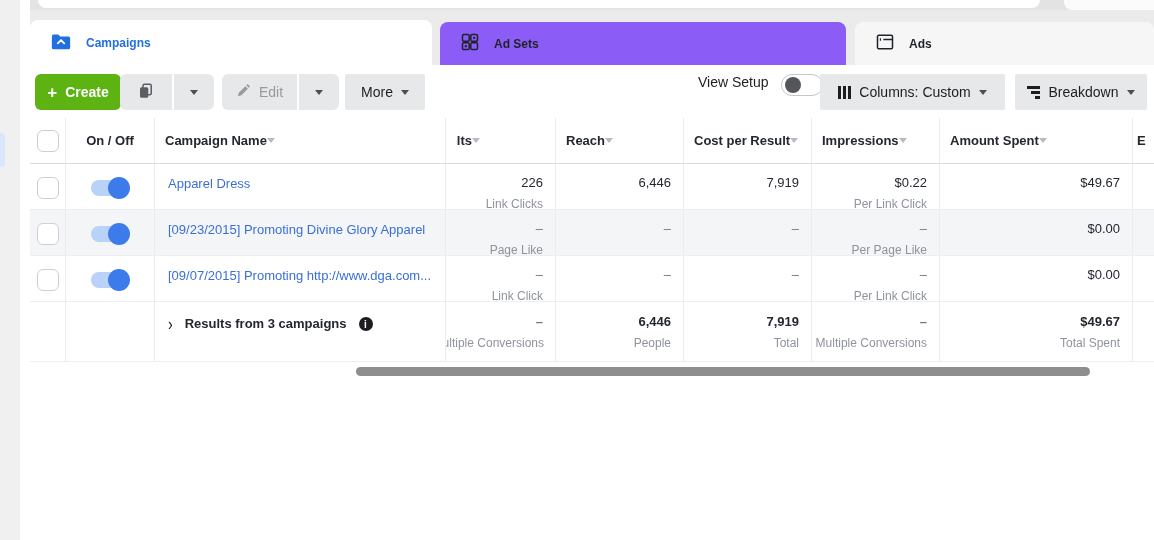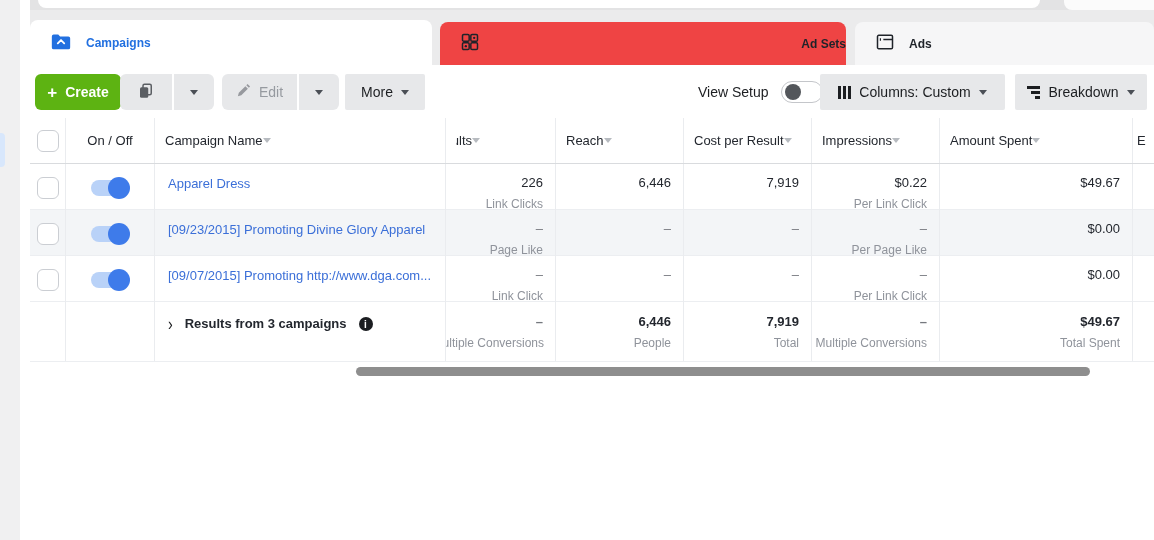--- a/index.html
+++ b/index.html
@@ -11,58 +11,58 @@
   .band-darker { position:absolute; left:0; top:0; width:1154px; height:10px; background:#e3e3e4; }
   .topbar-remnant { position:absolute; left:38px; top:0; width:1002px; height:8px; background:#fff; border-radius:0 0 8px 8px; }
   .topbar-remnant-right { position:absolute; left:1064px; top:0; width:90px; height:10px; background:#fbfbfb; border-radius:0 0 0 8px; }
   .left-gutter { position:absolute; left:0; top:0; width:20px; height:540px; background:#f0f0f1; }
   .left-strip { position:absolute; left:20px; top:0; width:10px; height:540px; background:#fff; }
   .nav-highlight { position:absolute; left:0; top:133px; width:5px; height:34px; background:#d8e7fc; border-radius:0 4px 4px 0; }
 
   
   .tab { position:absolute; display:flex; align-items:center; gap:14px; padding-left:20px; border-radius:8px 8px 0 0; font-size:12px; font-weight:bold; }
   .tab-campaigns { left:30px; top:20px; width:402px; height:45px; background:#fff; color:#2270e0; z-index:3; }
-  .tab-adsets { left:440px; top:22px; width:406px; height:43px; background:#ef4444; color:#1f2329;justify-content:space-between; }
+  .tab-adsets { left:440px; top:22px; width:406px; height:43px; background:#8b5cf6; color:#1f2329; }
   .tab-ads { left:855px; top:22px; width:299px; height:43px; background:#f6f6f7; color:#1f2329; }
   .tab svg { flex:0 0 auto; }
 
   
   .panel { position:absolute; left:20px; top:65px; width:1134px; height:475px; background:#fff; z-index:2; }
 
   
   .btn { position:absolute; top:9px; height:36px; display:flex; align-items:center; justify-content:center; gap:8px; font-size:14px; cursor:pointer; }
   .btn-green { left:15px; width:86px; background:#5db312; color:#fff; border-radius:6px; font-weight:bold; }
   .btn-green .plus { font-size:17px; font-weight:bold; line-height:1; }
   .btn-gray { background:#e7e8ea; color:#1c1e21; }
   .seg-l { border-radius:6px 0 0 6px; }
   .seg-r { border-radius:0 6px 6px 0; }
   .seg-solo { border-radius:2px; }
   .b-copy { left:100px; width:52px; }
   .b-copy-arrow { left:154px; width:40px; }
   .b-edit { left:202px; width:75px; color:#969aa0; }
   .b-edit-arrow { left:279px; width:40px; }
   .b-more { left:325px; width:80px; }
   .caret { width:0; height:0; border-left:4px solid transparent; border-right:4px solid transparent; border-top:5px solid #4b4f56; display:inline-block; }
-  .view-setup { position:absolute; left:678px; top:9px; height:36px; display:flex; align-items:center; gap:12px; font-size:14px; color:#1c1e21; }
+  .view-setup { position:absolute; left:678px; top:9px; height:36px; display:flex; align-items:flex-start; gap:12px; font-size:14px; color:#1c1e21; }
   .toggle-off { width:42px; height:22px; border:1px solid #c4c6ca; border-radius:11px; background:#fff; position:relative; cursor:pointer; }
   .toggle-off .knob { position:absolute; left:3px; top:2px; width:16px; height:16px; border-radius:50%; background:#53565b; }
   .b-columns { left:800px; width:185px; }
   .b-breakdown { left:995px; width:132px; }
   .cols-icon { display:flex; gap:2px; }
   .cols-icon i { width:3px; height:13px; background:#1c1e21; display:block; }
   .bd-icon { display:flex; flex-direction:column; gap:2px; align-items:flex-start; }
   .bd-icon i { height:3px; background:#1c1e21; display:block; }
   .bd-icon i:nth-child(1){ width:13px; } .bd-icon i:nth-child(2){ width:9px; margin-left:4px; } .bd-icon i:nth-child(3){ width:5px; margin-left:8px; }
 
   
   .table { position:absolute; left:10px; top:53px; width:1124px; }
   .trow { display:grid; grid-template-columns:36px 89px 291px 110px 128px 128px 128px 193px 21px; }
   .trow > div { border-right:1px solid #eaecef; }
   .trow > div:last-child { border-right:none; }
-  .thead { height:46px; border-bottom:1px solid #d9dbde; font-size:13px; font-weight:normal; }
+  .thead { height:46px; border-bottom:1px solid #d9dbde; font-size:13px; font-weight:bold; }
   .thead > div { display:flex; align-items:center; }
   .th-pad { padding-left:12px; }
   .th-between { padding:0 12px 0 10px; }
   .th-center { justify-content:center; }
   .sort { width:0; height:0; border-left:4px solid transparent; border-right:4px solid transparent; border-top:5px solid #b7bbc0; }
   .clip-left { display:inline-block; overflow:hidden; direction:rtl; white-space:nowrap; vertical-align:bottom; }
   .w-ts { max-width:16px; }
   .w-conv { max-width:98px; }
 
   .drow { height:46px; border-bottom:1px solid #eceef1; }

